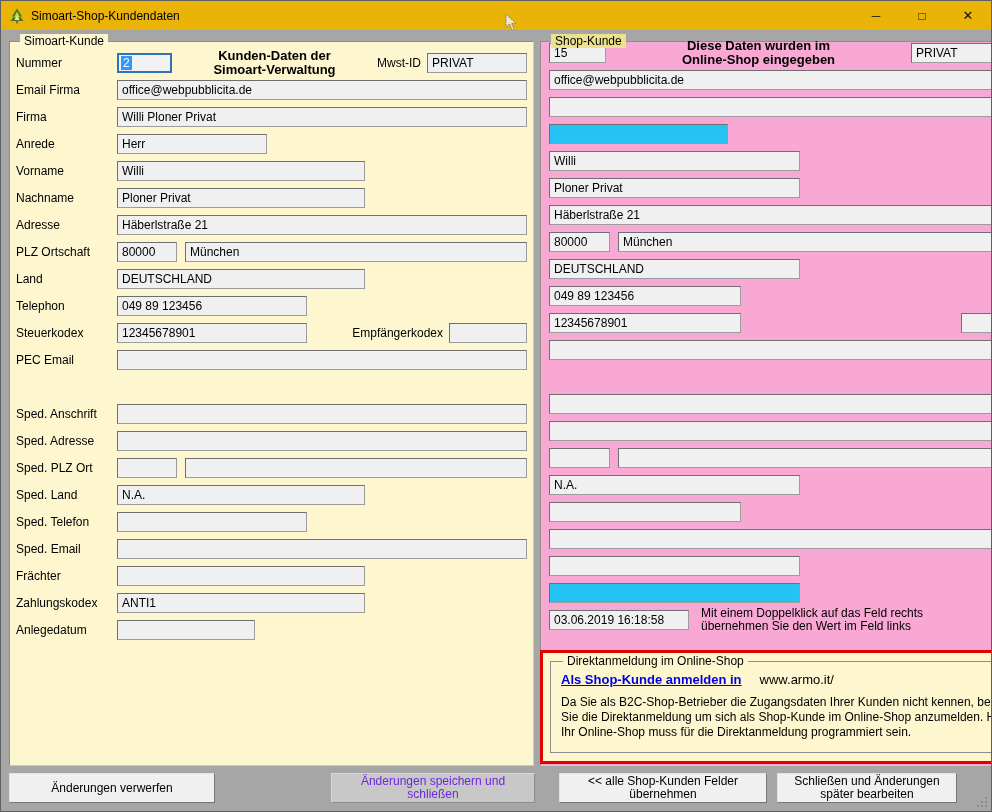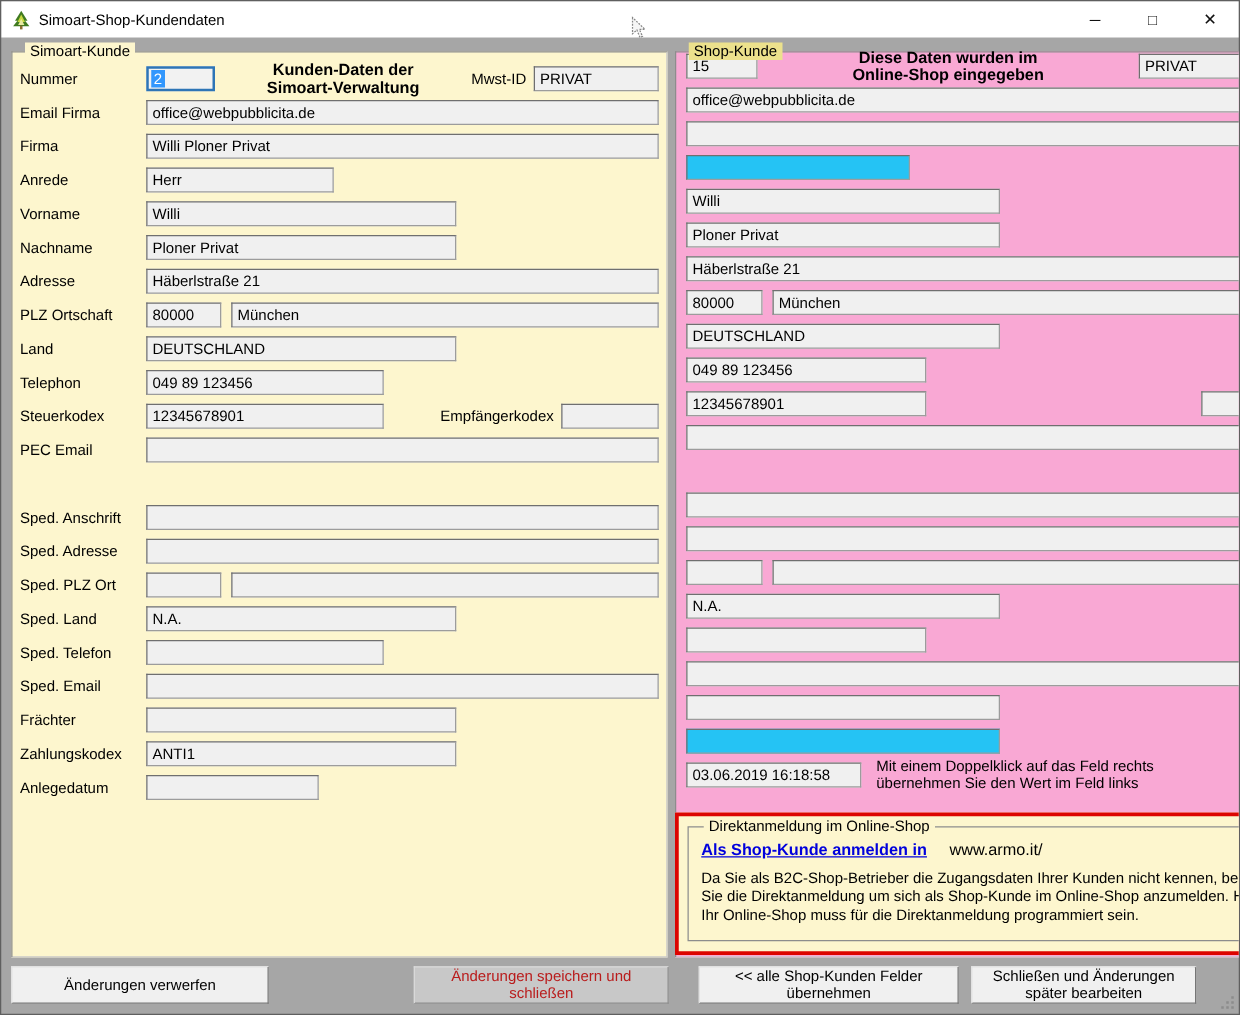--- a/index.html
+++ b/index.html
@@ -1,21 +1,21 @@
 <!DOCTYPE html>
 <html><head>
 <meta charset="utf-8">
 <style>
   * { margin:0; padding:0; box-sizing:border-box; }
   html,body { width:992px; height:812px; }
   body { font-family:"Liberation Sans", sans-serif; font-size:12px; color:#000; }
   .window { position:relative; width:992px; height:812px; background:#a6a6a6; border:1px solid #5f5f5f; overflow:hidden; }
 
   
-  .titlebar { position:absolute; top:0; left:0; right:0; height:29px; background:#ffffff; display:flex; align-items:center; }
+  .titlebar { position:absolute; top:0; left:0; right:0; height:29px; background:#eab308; display:flex; align-items:center; }
   .title-icon { margin-left:8px; width:16px; height:16px; flex:none; }
   .title-text { margin-left:6px; font-size:12px; }
   .win-controls { margin-left:auto; display:flex; height:100%; }
   .win-btn { width:46px; height:100%; display:flex; align-items:center; justify-content:center; font-size:12px; color:#111; }
   .win-btn.close { font-size:13px; }
 
   
   .panel { position:absolute; top:40px; height:725px; border:1px solid #8d8d8d; border-bottom-color:#c9c9c9; border-right-color:#c9c9c9; }
   .panel-left { left:8px; width:525px; background:#fdf6ce; }
   .panel-right { left:539px; width:524px; background:#f9a8d4; }
@@ -46,21 +46,21 @@
   .direkt-inner { position:relative; margin:8px 7px 5px 7px; height:92px; border:1px solid #8d8d8d; background:#fdf6ce; padding:10px 10px 0 10px; }
   .direkt-inner .legend { top:-8px; left:12px; }
   .link-row { display:flex; align-items:baseline; margin-top:0; }
   .shoplink { font-weight:bold; font-size:13px; color:#0000dd; text-decoration:underline; cursor:pointer; }
   .url { margin-left:18px; font-size:13px; color:#000; }
   .direkt-body { margin-top:8px; font-size:12px; line-height:15px; }
 
   
   .btn { position:absolute; top:772px; height:30px; display:flex; align-items:center; justify-content:center; text-align:center; font-size:12px; line-height:13px; padding:0 6px; background:#f0f0f0; border:1px solid; border-color:#e2e2e2 #767676 #767676 #e2e2e2; cursor:default; }
   .btn-1 { left:8px; width:206px; }
-  .btn-2 { left:330px; width:204px; background:#c8c8c8; border-color:#d9d9d9 #8c8c8c #8c8c8c #d9d9d9; color:#b91c1c; }
+  .btn-2 { left:330px; width:204px; background:#c8c8c8; border-color:#d9d9d9 #8c8c8c #8c8c8c #d9d9d9; color:#6d28d9; }
   .btn-3 { left:558px; width:208px; }
   .btn-4 { left:776px; width:180px; }
 
   .cursor { position:absolute; left:504px; top:12px; width:16px; height:20px; opacity:0.8; }
   .resize-grip { position:absolute; right:2px; bottom:2px; width:13px; height:13px; }
 </style>
 </head>
 <body>
 
 <div class="window">

